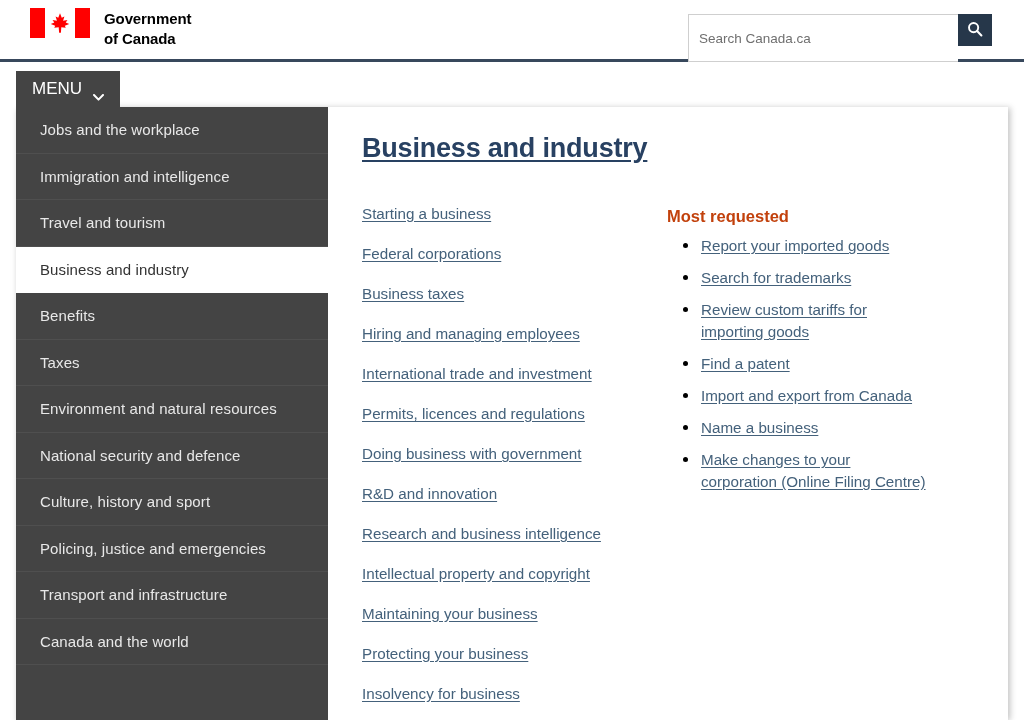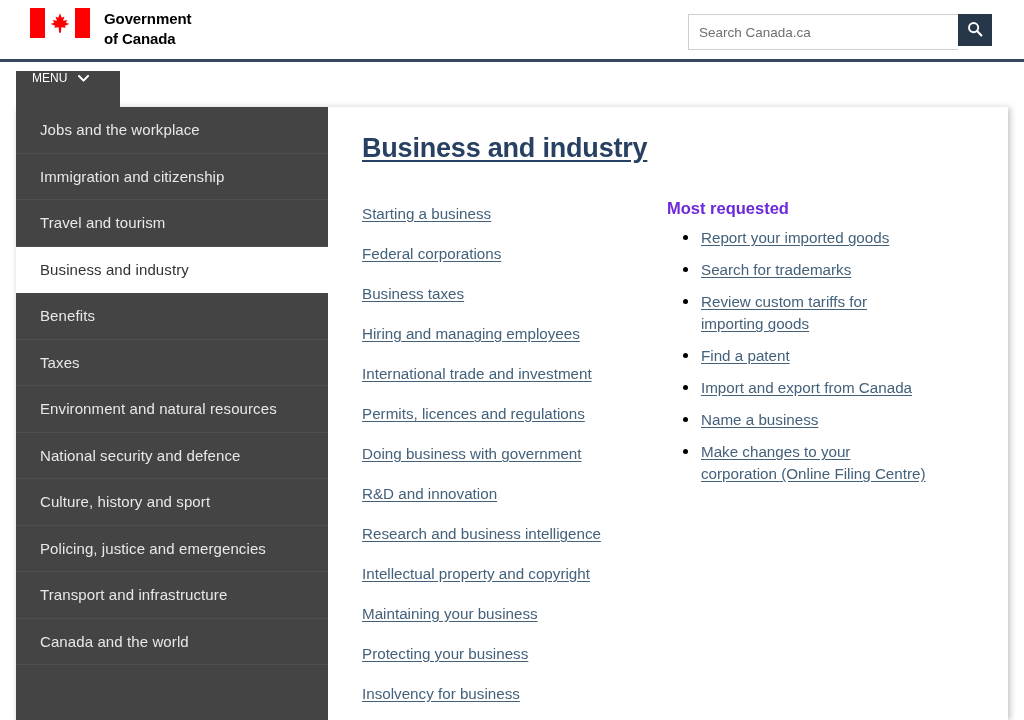--- a/index.html
+++ b/index.html
@@ -67,21 +67,21 @@
 
   .search-wrap {
     position: absolute;
     right: 32px;
     top: 14px;
     display: flex;
     height: 32px;
   }
   .search-input {
     width: 270px;
-    height: 36px;
+    height: 48px;
     border: 1px solid #cfcfcf;
     border-right: none;
     background: #ffffff;
     padding: 0 10px;
     font-size: 13.5px;
     font-family: "Liberation Sans", sans-serif;
     color: #701a75;
     outline: none;
   }
   .search-input::placeholder { color: #6f6f6f; opacity: 1; }
@@ -112,24 +112,24 @@
   .menu-button {
     position: absolute;
     left: 16px;
     top: 9px;
     width: 104px;
     height: 36px;
     background: #444444;
     color: #ffffff;
     border: none;
     display: flex;
-    align-items: flex-start;
+    align-items: center;
     gap: 11px;
     padding: 0 0 0 16px;
-    font-size: 12px;
+    font-size: 17px;
     font-family: "Liberation Sans", sans-serif;
     cursor: pointer;
     z-index: 3;
   }
   .chevron {
     width: 11px;
     height: 7px;
     display: block;
   }
 
@@ -210,22 +210,22 @@
     text-underline-offset: 2px;
     cursor: pointer;
   }
   .col-most {
     flex: 1;
     padding-left: 0;
   }
   .most-title {
     font-size: 16.5px;
     font-weight: 700;
-    color: #6d28d9;
-    margin: 0 0 8px 0;
+    color: #c2410c;
+    margin: 8px 0 8px 0;
     line-height: 1.3;
   }
   .most-list {
     list-style: none;
     margin: 0;
     padding: 0;
   }
   .most-list li {
     position: relative;
     padding-left: 34px;
@@ -297,21 +297,21 @@
     </span>
   </button>
 
   <div class="mega-panel">
 
     <nav class="theme-nav">
         <div class="theme-item">
           <span>Jobs and the workplace</span>
         </div>
         <div class="theme-item">
-          <span>Immigration and citizenship</span>
+          <span>Immigration and intelligence</span>
         </div>
         <div class="theme-item">
           <span>Travel and tourism</span>
         </div>
         <div class="theme-item active">
           <span>Business and industry</span>
         </div>
         <div class="theme-item">
           <span>Benefits</span>
         </div>

